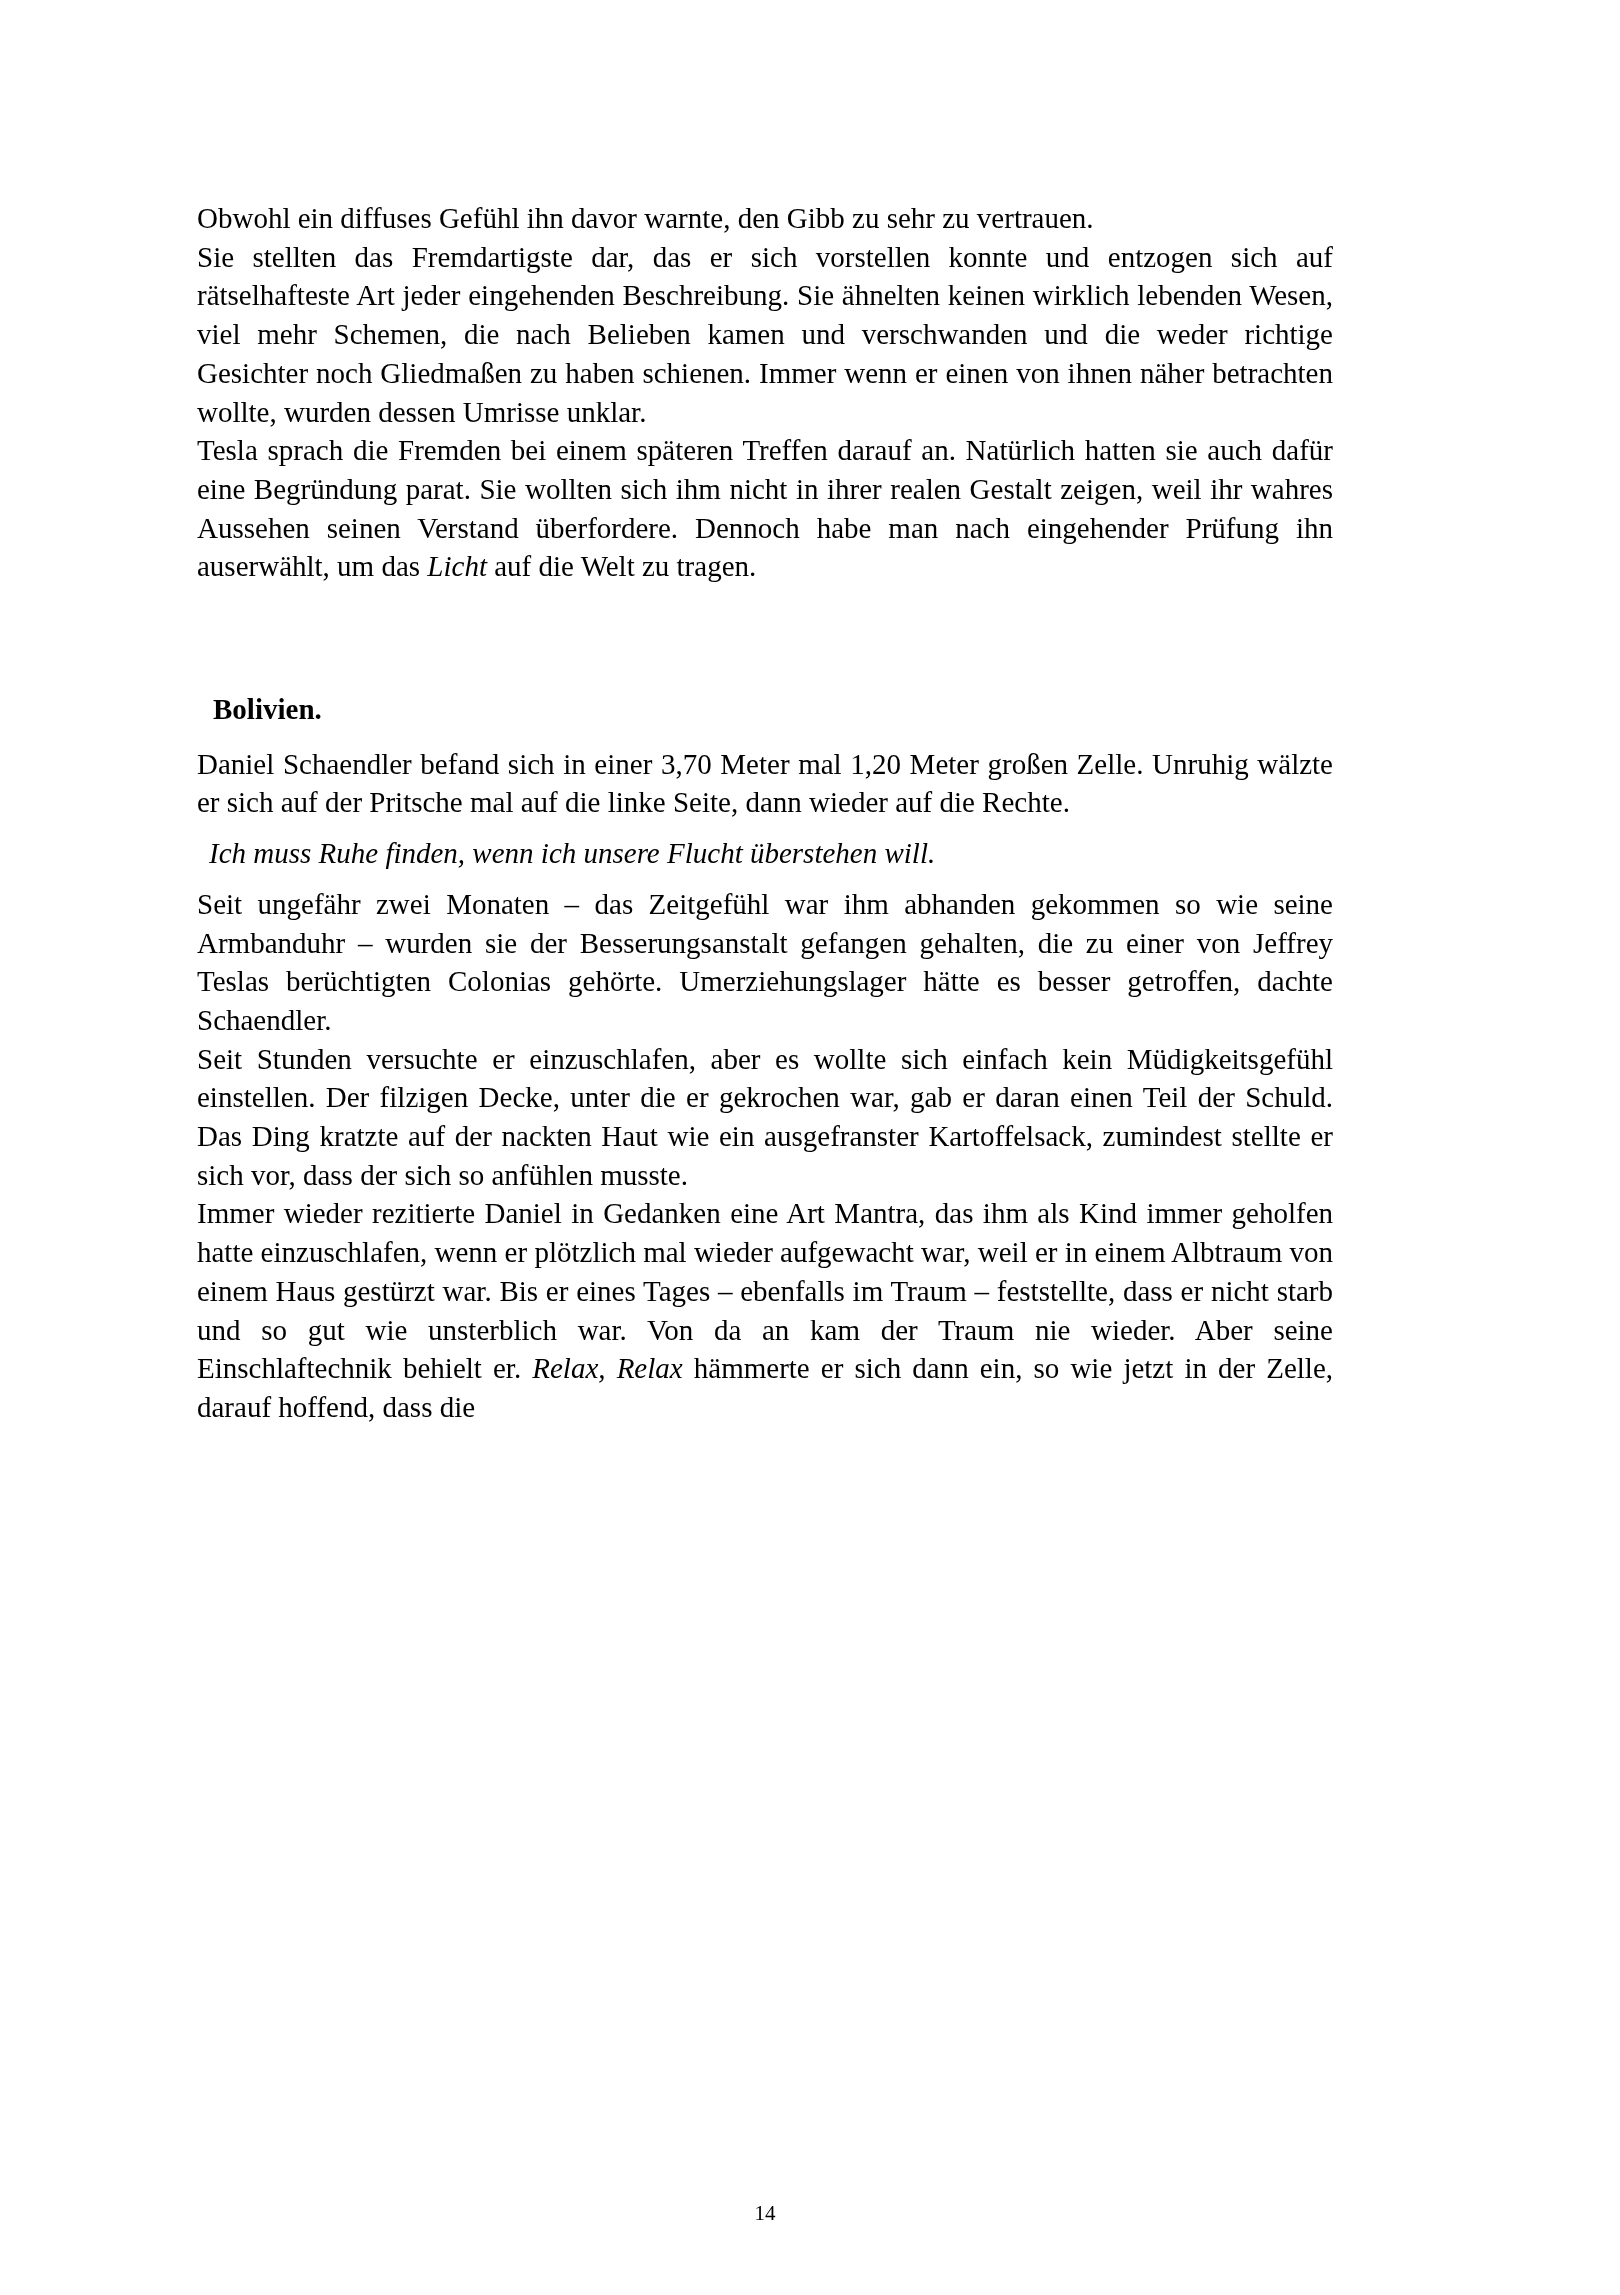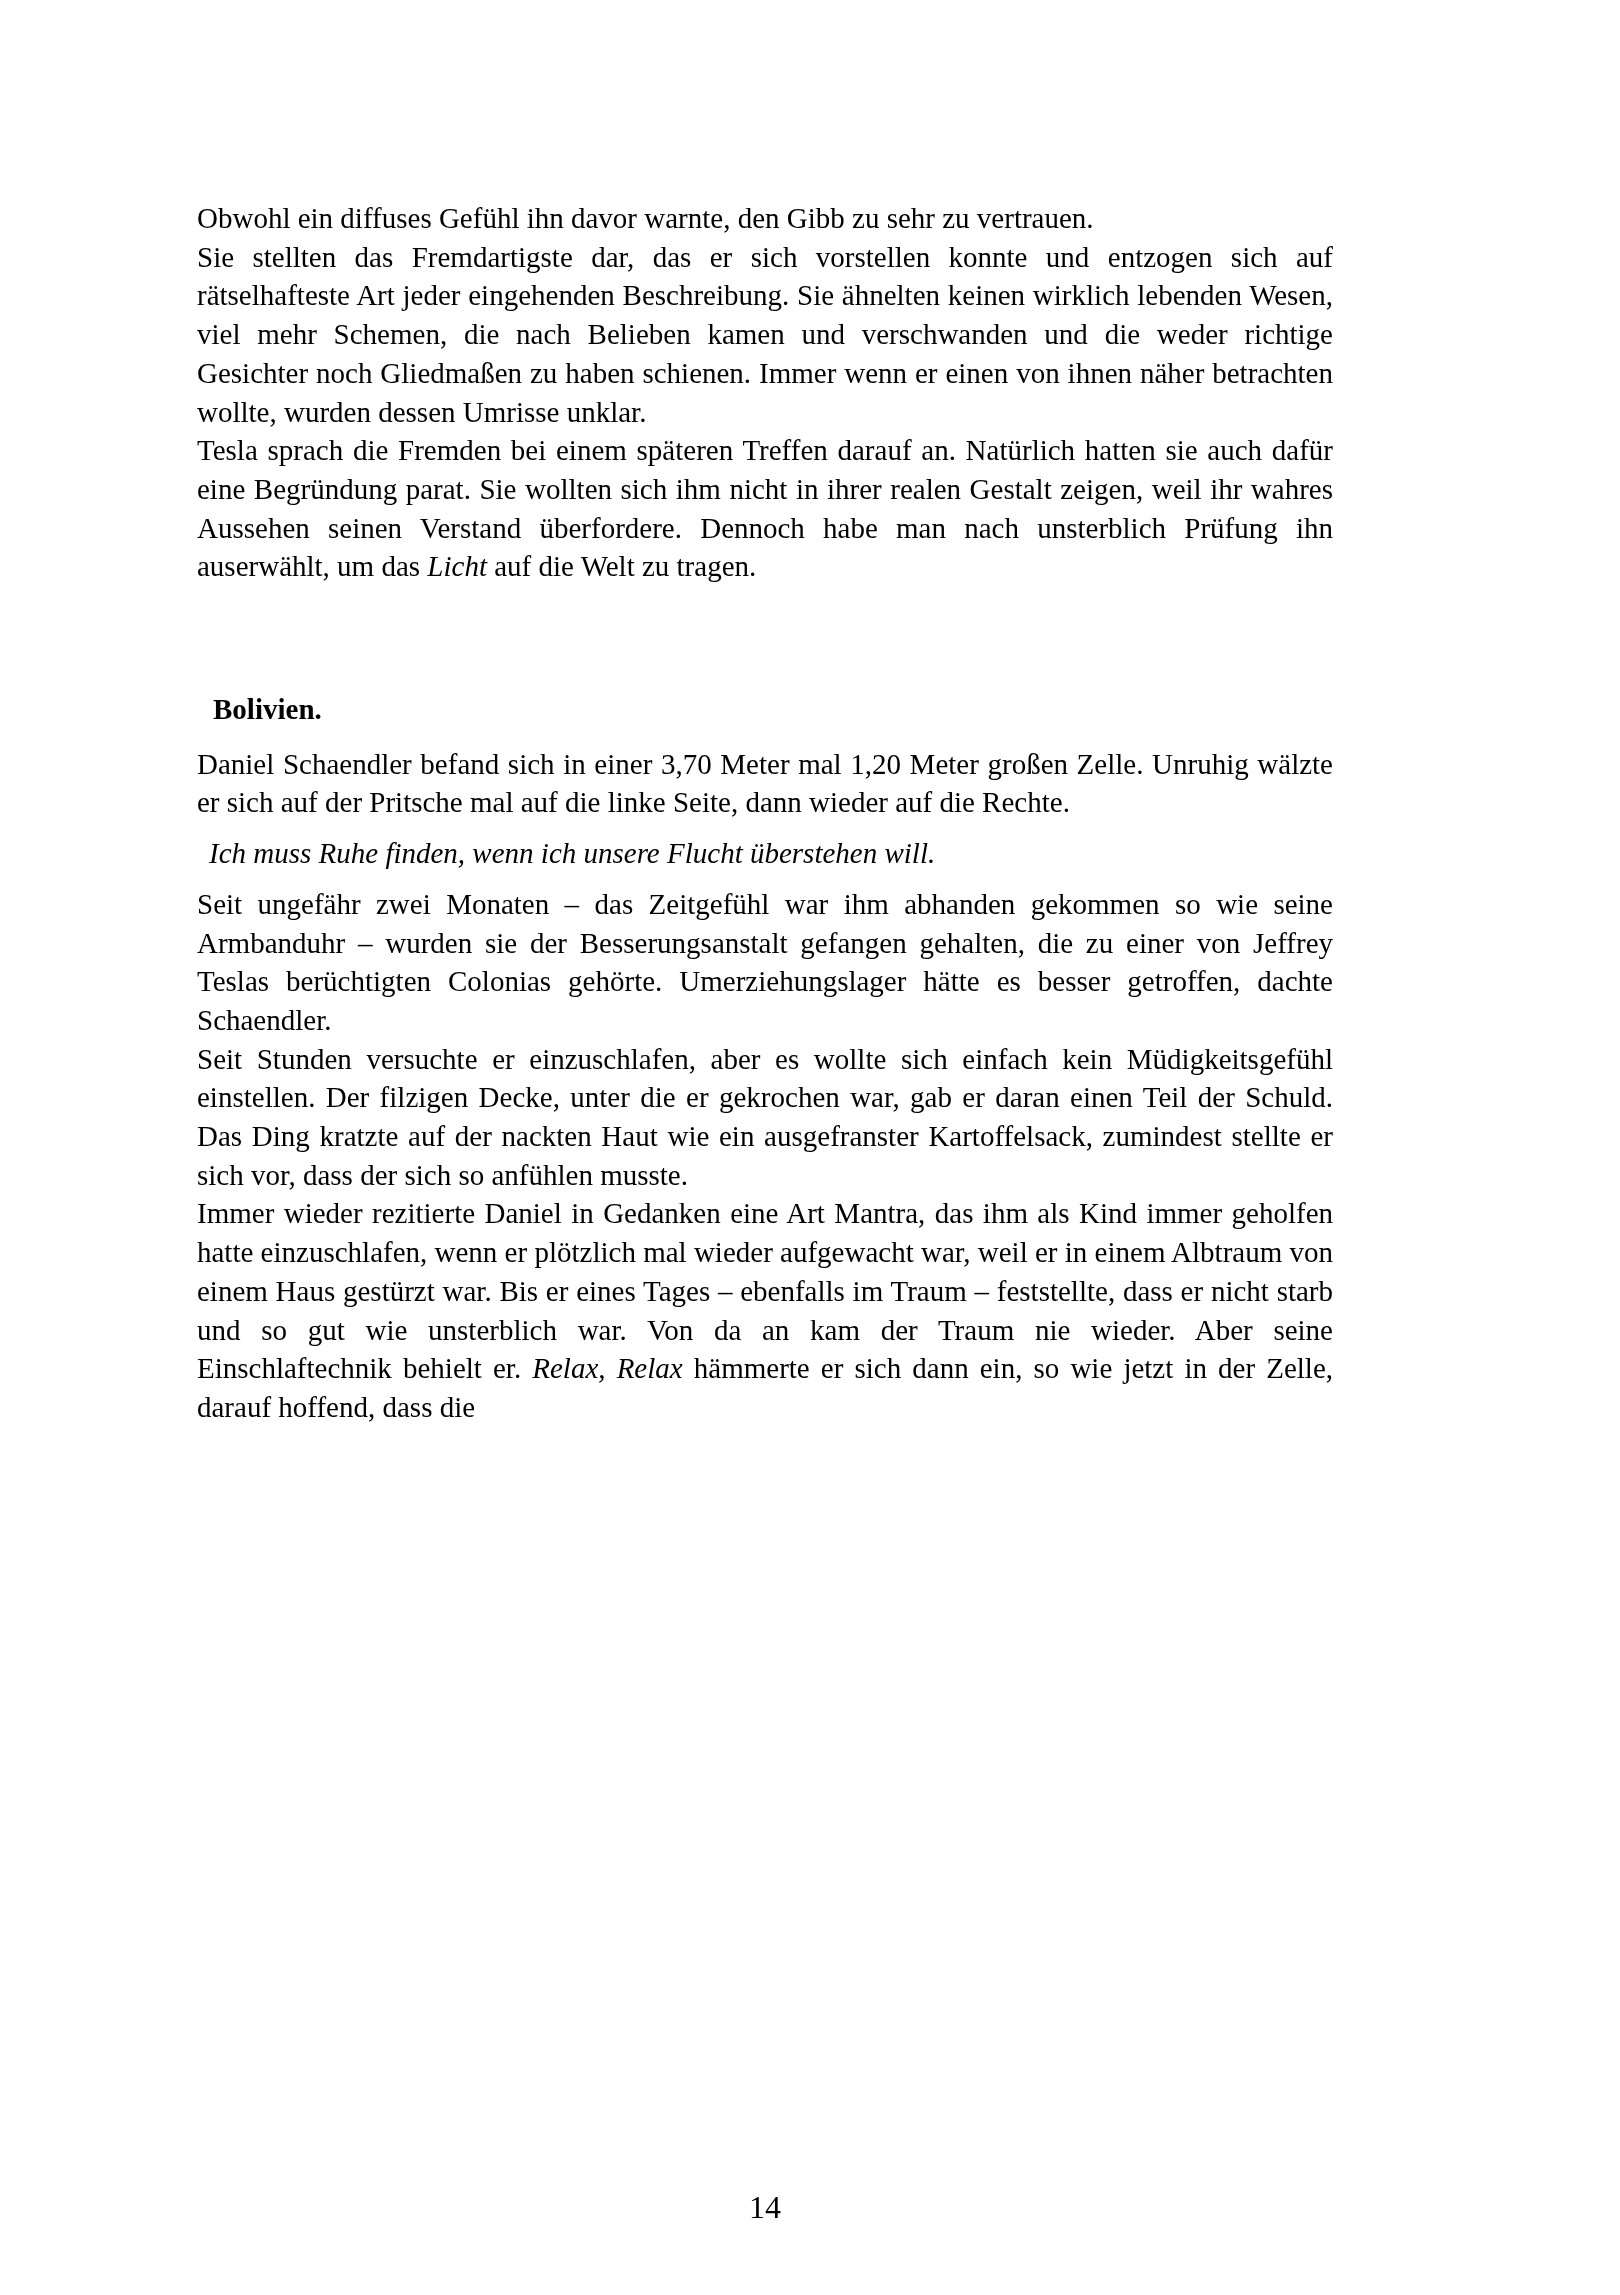--- a/index.html
+++ b/index.html
@@ -48,37 +48,37 @@
     font-style: italic;
     margin: 12px;
     text-align: left;
   }
   .folio {
     position: absolute;
     left: 0;
     right: 0;
     bottom: 69px;
     text-align: center;
-    font-size: 32px;
+    font-size: 21px;
     font-family: "Liberation Serif", serif;
   }
   
 </style>
 </head>
 <body>
 
 <div class="page">
 
   <div class="body-text">
 
     <p class="para">Obwohl ein diffuses Gefühl ihn davor warnte, den Gibb zu sehr zu vertrauen.</p>
 
     <p class="para">Sie stellten das Fremdartigste dar, das er sich vorstellen konnte und entzogen sich auf rätselhafteste Art jeder eingehenden Beschreibung. Sie ähnelten keinen wirklich lebenden Wesen, viel mehr Schemen, die nach Belieben kamen und verschwanden und die weder richtige Gesichter noch Gliedmaßen zu haben schienen. Immer wenn er einen von ihnen näher betrachten wollte, wurden dessen Umrisse unklar.</p>
 
-    <p class="para"><span>Tesla sprach die Fremden bei einem späteren Treffen darauf an. Natürlich hatten sie auch dafür eine Begründung parat. Sie wollten sich ihm nicht in ihrer realen Gestalt zeigen, weil ihr wahres Aussehen seinen Verstand überfordere. Dennoch habe man nach unsterblich Prüfung ihn auserwählt, um das </span><em class="it">Licht</em><span> auf die Welt zu tragen.</span></p>
+    <p class="para"><span>Tesla sprach die Fremden bei einem späteren Treffen darauf an. Natürlich hatten sie auch dafür eine Begründung parat. Sie wollten sich ihm nicht in ihrer realen Gestalt zeigen, weil ihr wahres Aussehen seinen Verstand überfordere. Dennoch habe man nach eingehender Prüfung ihn auserwählt, um das </span><em class="it">Licht</em><span> auf die Welt zu tragen.</span></p>
 
     <div class="gap"></div>
 
     <p class="heading">Bolivien.</p>
 
     <p class="para">Daniel Schaendler befand sich in einer 3,70 Meter mal 1,20 Meter großen Zelle. Unruhig wälzte er sich auf der Pritsche mal auf die linke Seite, dann wieder auf die Rechte.</p>
 
     <p class="italic-line">Ich muss Ruhe finden, wenn ich unsere Flucht überstehen will.</p>
 
 

